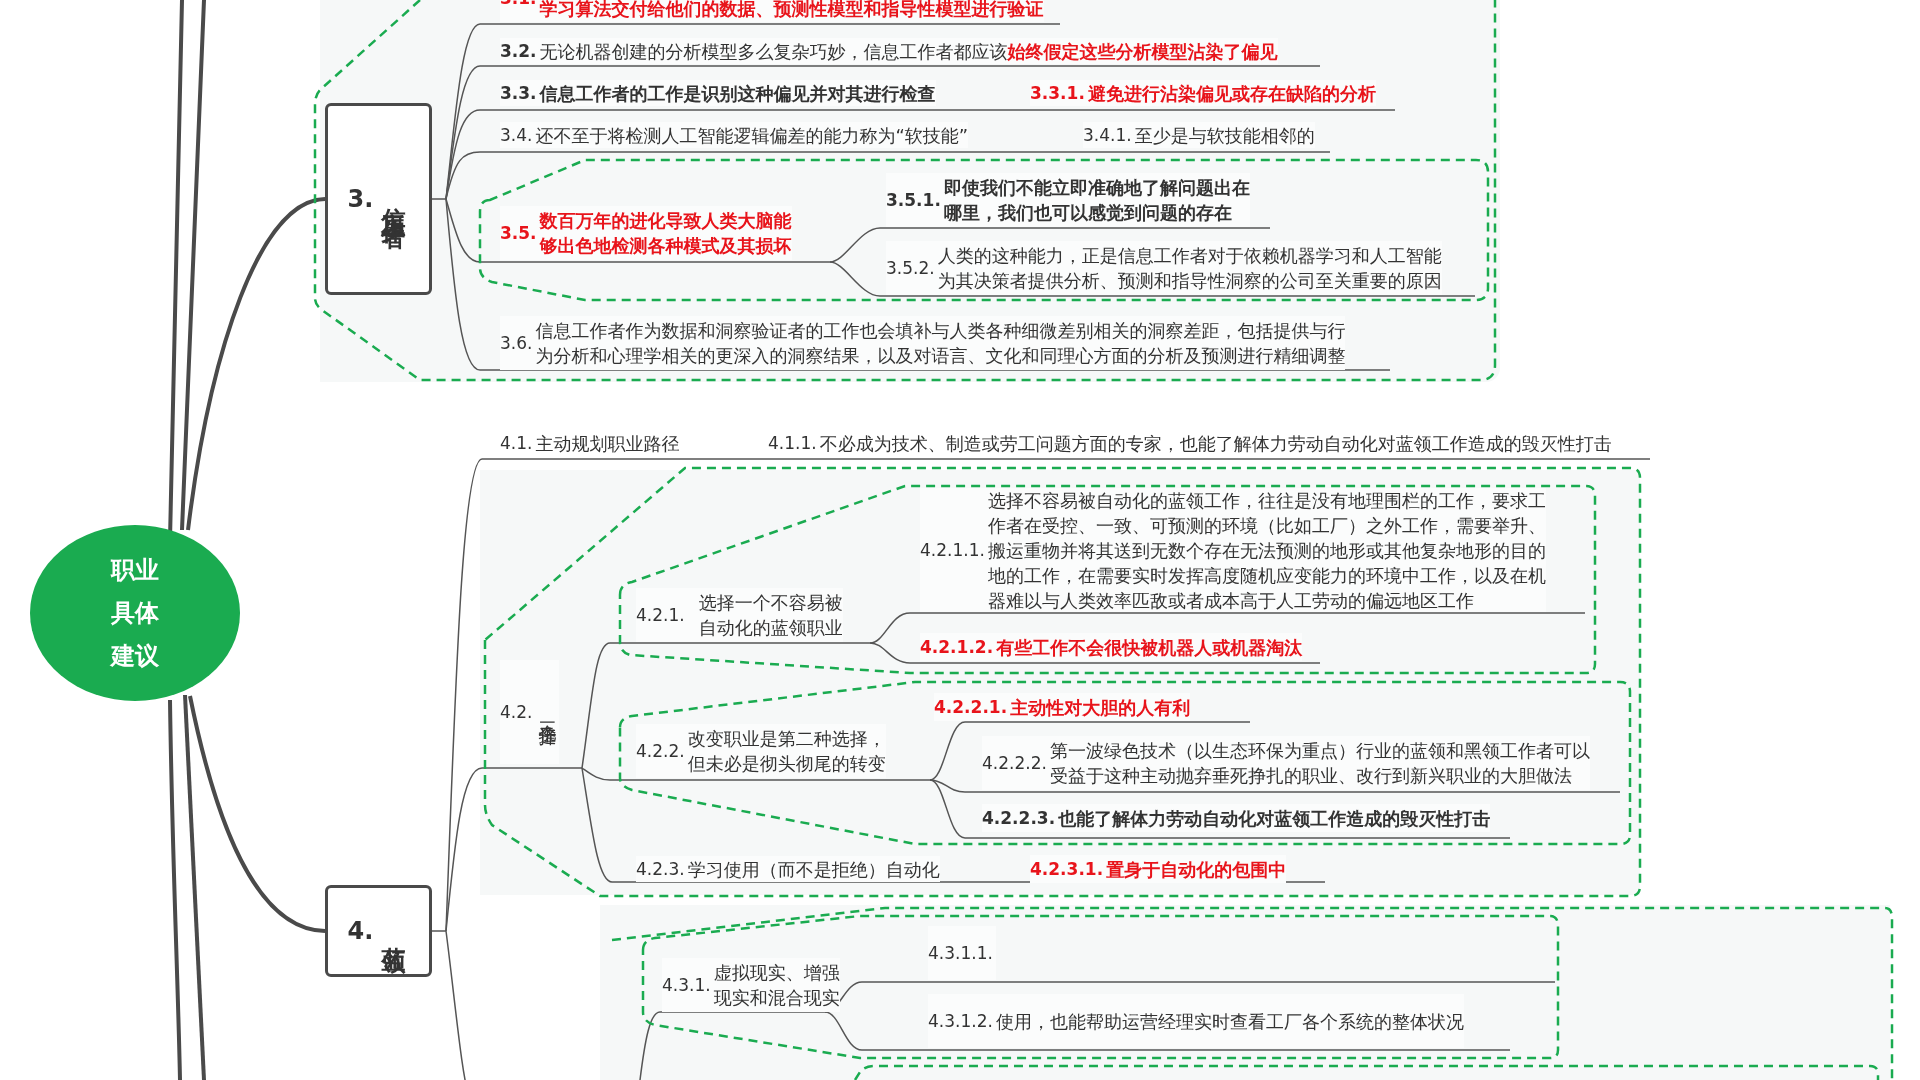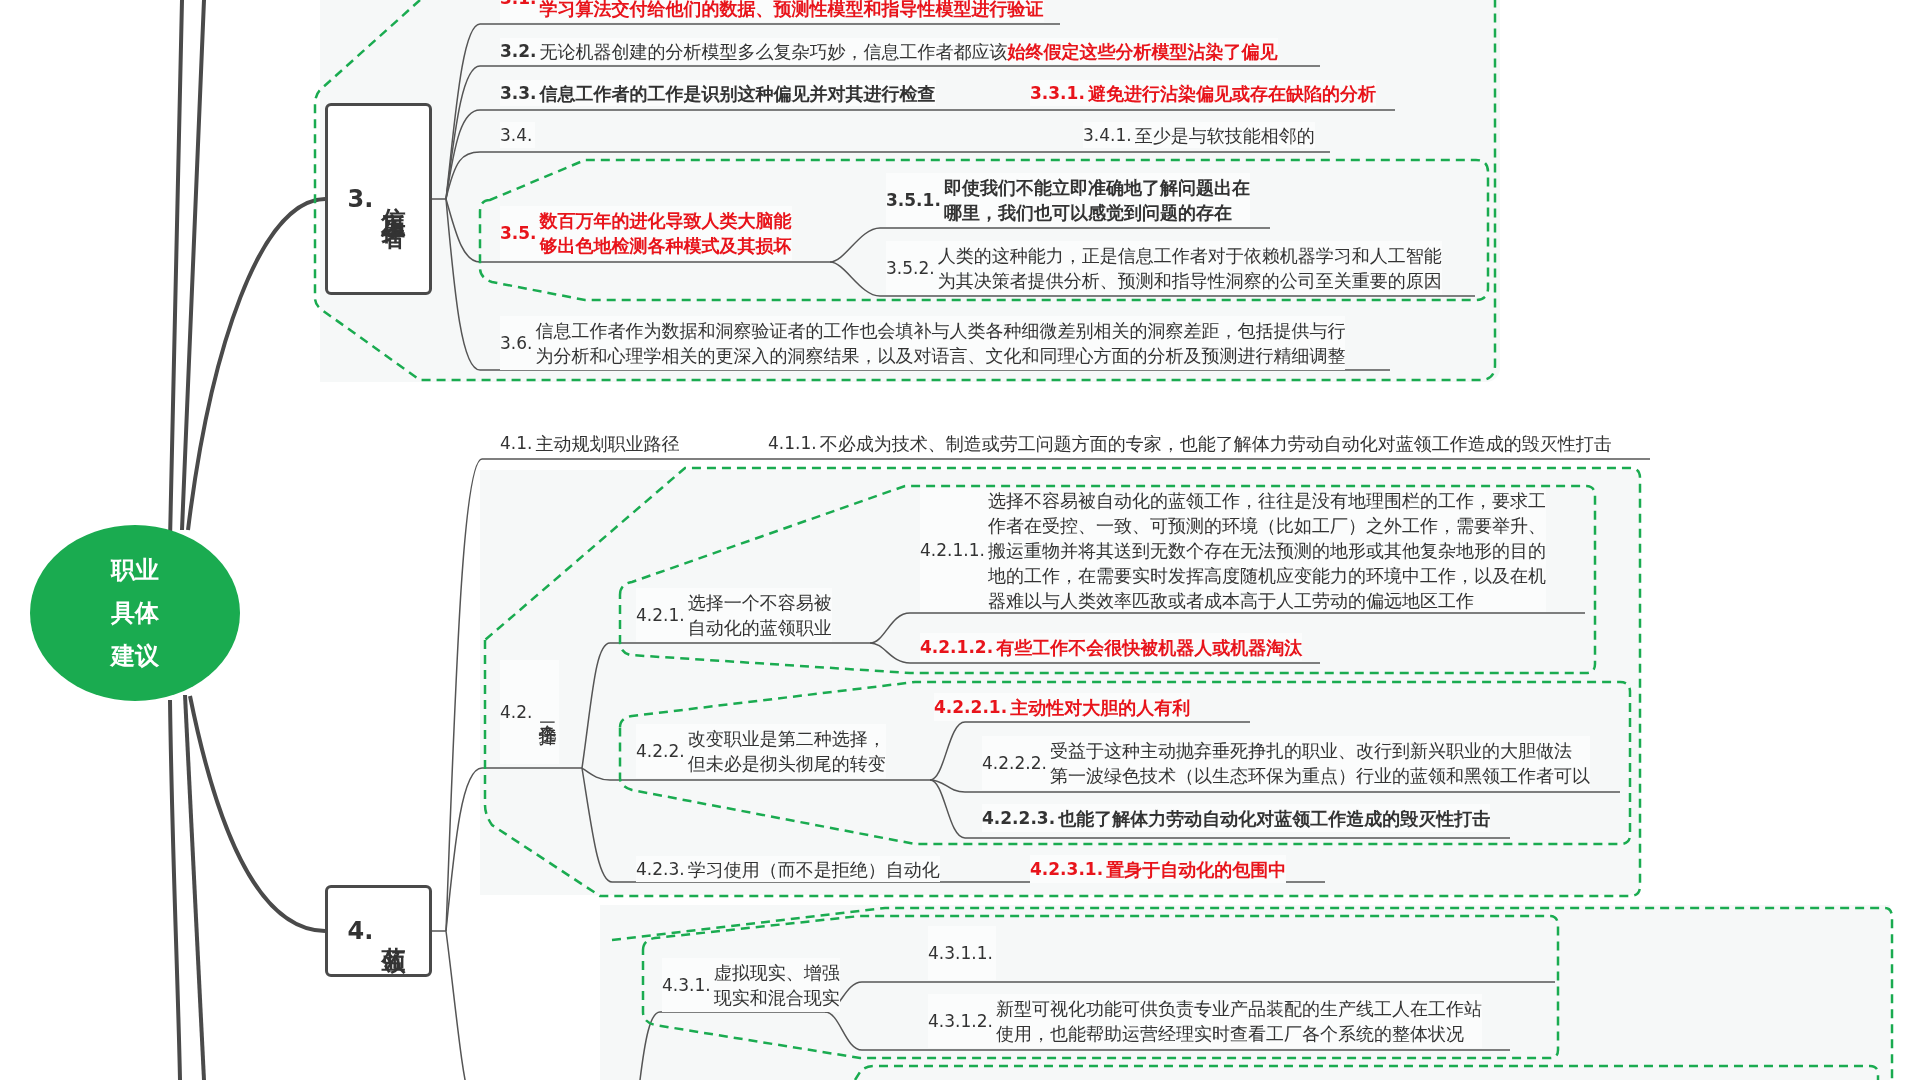--- a/index.html
+++ b/index.html
@@ -118,20 +118,21 @@
     <span class="num bold">3.3.</span>
     <span class="txt bold">信息工作者的工作是识别这种偏见并对其进行检查</span>
   </div>
   <div class="node" style="left:1030px;top:80px;height:26px;">
     <span class="num red">3.3.1.</span>
     <span class="txt red">避免进行沾染偏见或存在缺陷的分析</span>
   </div>
 
   <div class="node" style="left:500px;top:122px;height:26px;">
     <span class="num">3.4.</span>
+    <span class="txt">还不至于将检测人工智能逻辑偏差的能力称为“软技能”</span>
   </div>
   <div class="node" style="left:1083px;top:122px;height:26px;">
     <span class="num">3.4.1.</span>
     <span class="txt">至少是与软技能相邻的</span>
   </div>
 
   <div class="node" style="left:500px;top:206px;height:54px;">
     <span class="num red">3.5.</span>
     <div>
       <div class="txt red">数百万年的进化导致人类大脑能</div>
@@ -168,21 +169,21 @@
   <div class="node" style="left:768px;top:430px;height:26px;background:transparent;">
     <span class="num">4.1.1.</span>
     <span class="txt">不必成为技术、制造或劳工问题方面的专家，也能了解体力劳动自动化对蓝领工作造成的毁灭性打击</span>
   </div>
 
   <div class="node" style="left:500px;top:660px;height:104px;">
     <span class="num">4.2.</span>
     <span class="vert">三个选择</span>
   </div>
 
-  <div class="node" style="left:636px;top:588px;height:54px;">
+  <div class="node" style="left:636px;top:588px;height:54px;gap:11px;">
     <span class="num">4.2.1.</span>
     <div>
       <div class="txt">选择一个不容易被</div>
       <div class="txt">自动化的蓝领职业</div>
     </div>
   </div>
   <div class="node" style="left:920px;top:488px;height:124px;">
     <span class="num">4.2.1.1.</span>
     <div>
       <div class="txt">选择不容易被自动化的蓝领工作，往往是没有地理围栏的工作，要求工</div>
@@ -204,22 +205,22 @@
       <div class="txt">但未必是彻头彻尾的转变</div>
     </div>
   </div>
   <div class="node" style="left:934px;top:693px;height:28px;">
     <span class="num red">4.2.2.1.</span>
     <span class="txt red">主动性对大胆的人有利</span>
   </div>
   <div class="node" style="left:982px;top:736px;height:54px;">
     <span class="num">4.2.2.2.</span>
     <div>
+      <div class="txt">第一波绿色技术（以生态环保为重点）行业的蓝领和黑领工作者可以</div>
       <div class="txt">受益于这种主动抛弃垂死挣扎的职业、改行到新兴职业的大胆做法</div>
-      <div class="txt">第一波绿色技术（以生态环保为重点）行业的蓝领和黑领工作者可以</div>
     </div>
   </div>
   <div class="node" style="left:982px;top:804px;height:28px;justify-content:center;">
     <span class="num bold">4.2.2.3.</span>
     <span class="txt bold">也能了解体力劳动自动化对蓝领工作造成的毁灭性打击</span>
   </div>
 
   <div class="node" style="left:636px;top:856px;height:26px;">
     <span class="num">4.2.3.</span>
     <span class="txt">学习使用（而不是拒绝）自动化</span>
@@ -235,18 +236,17 @@
       <div class="txt">虚拟现实、增强</div>
       <div class="txt">现实和混合现实</div>
     </div>
   </div>
   <div class="node" style="left:928px;top:926px;height:54px;">
     <span class="num">4.3.1.1.</span>
   </div>
   <div class="node" style="left:928px;top:994px;height:54px;">
     <span class="num">4.3.1.2.</span>
     <div>
-      <div class="txt">新型可视化功能可供负责专业产品装配的生产线工人在工作站</div>
       <div class="txt">使用，也能帮助运营经理实时查看工厂各个系统的整体状况</div>
     </div>
   </div>
 
 </div>
 
 </body></html>

